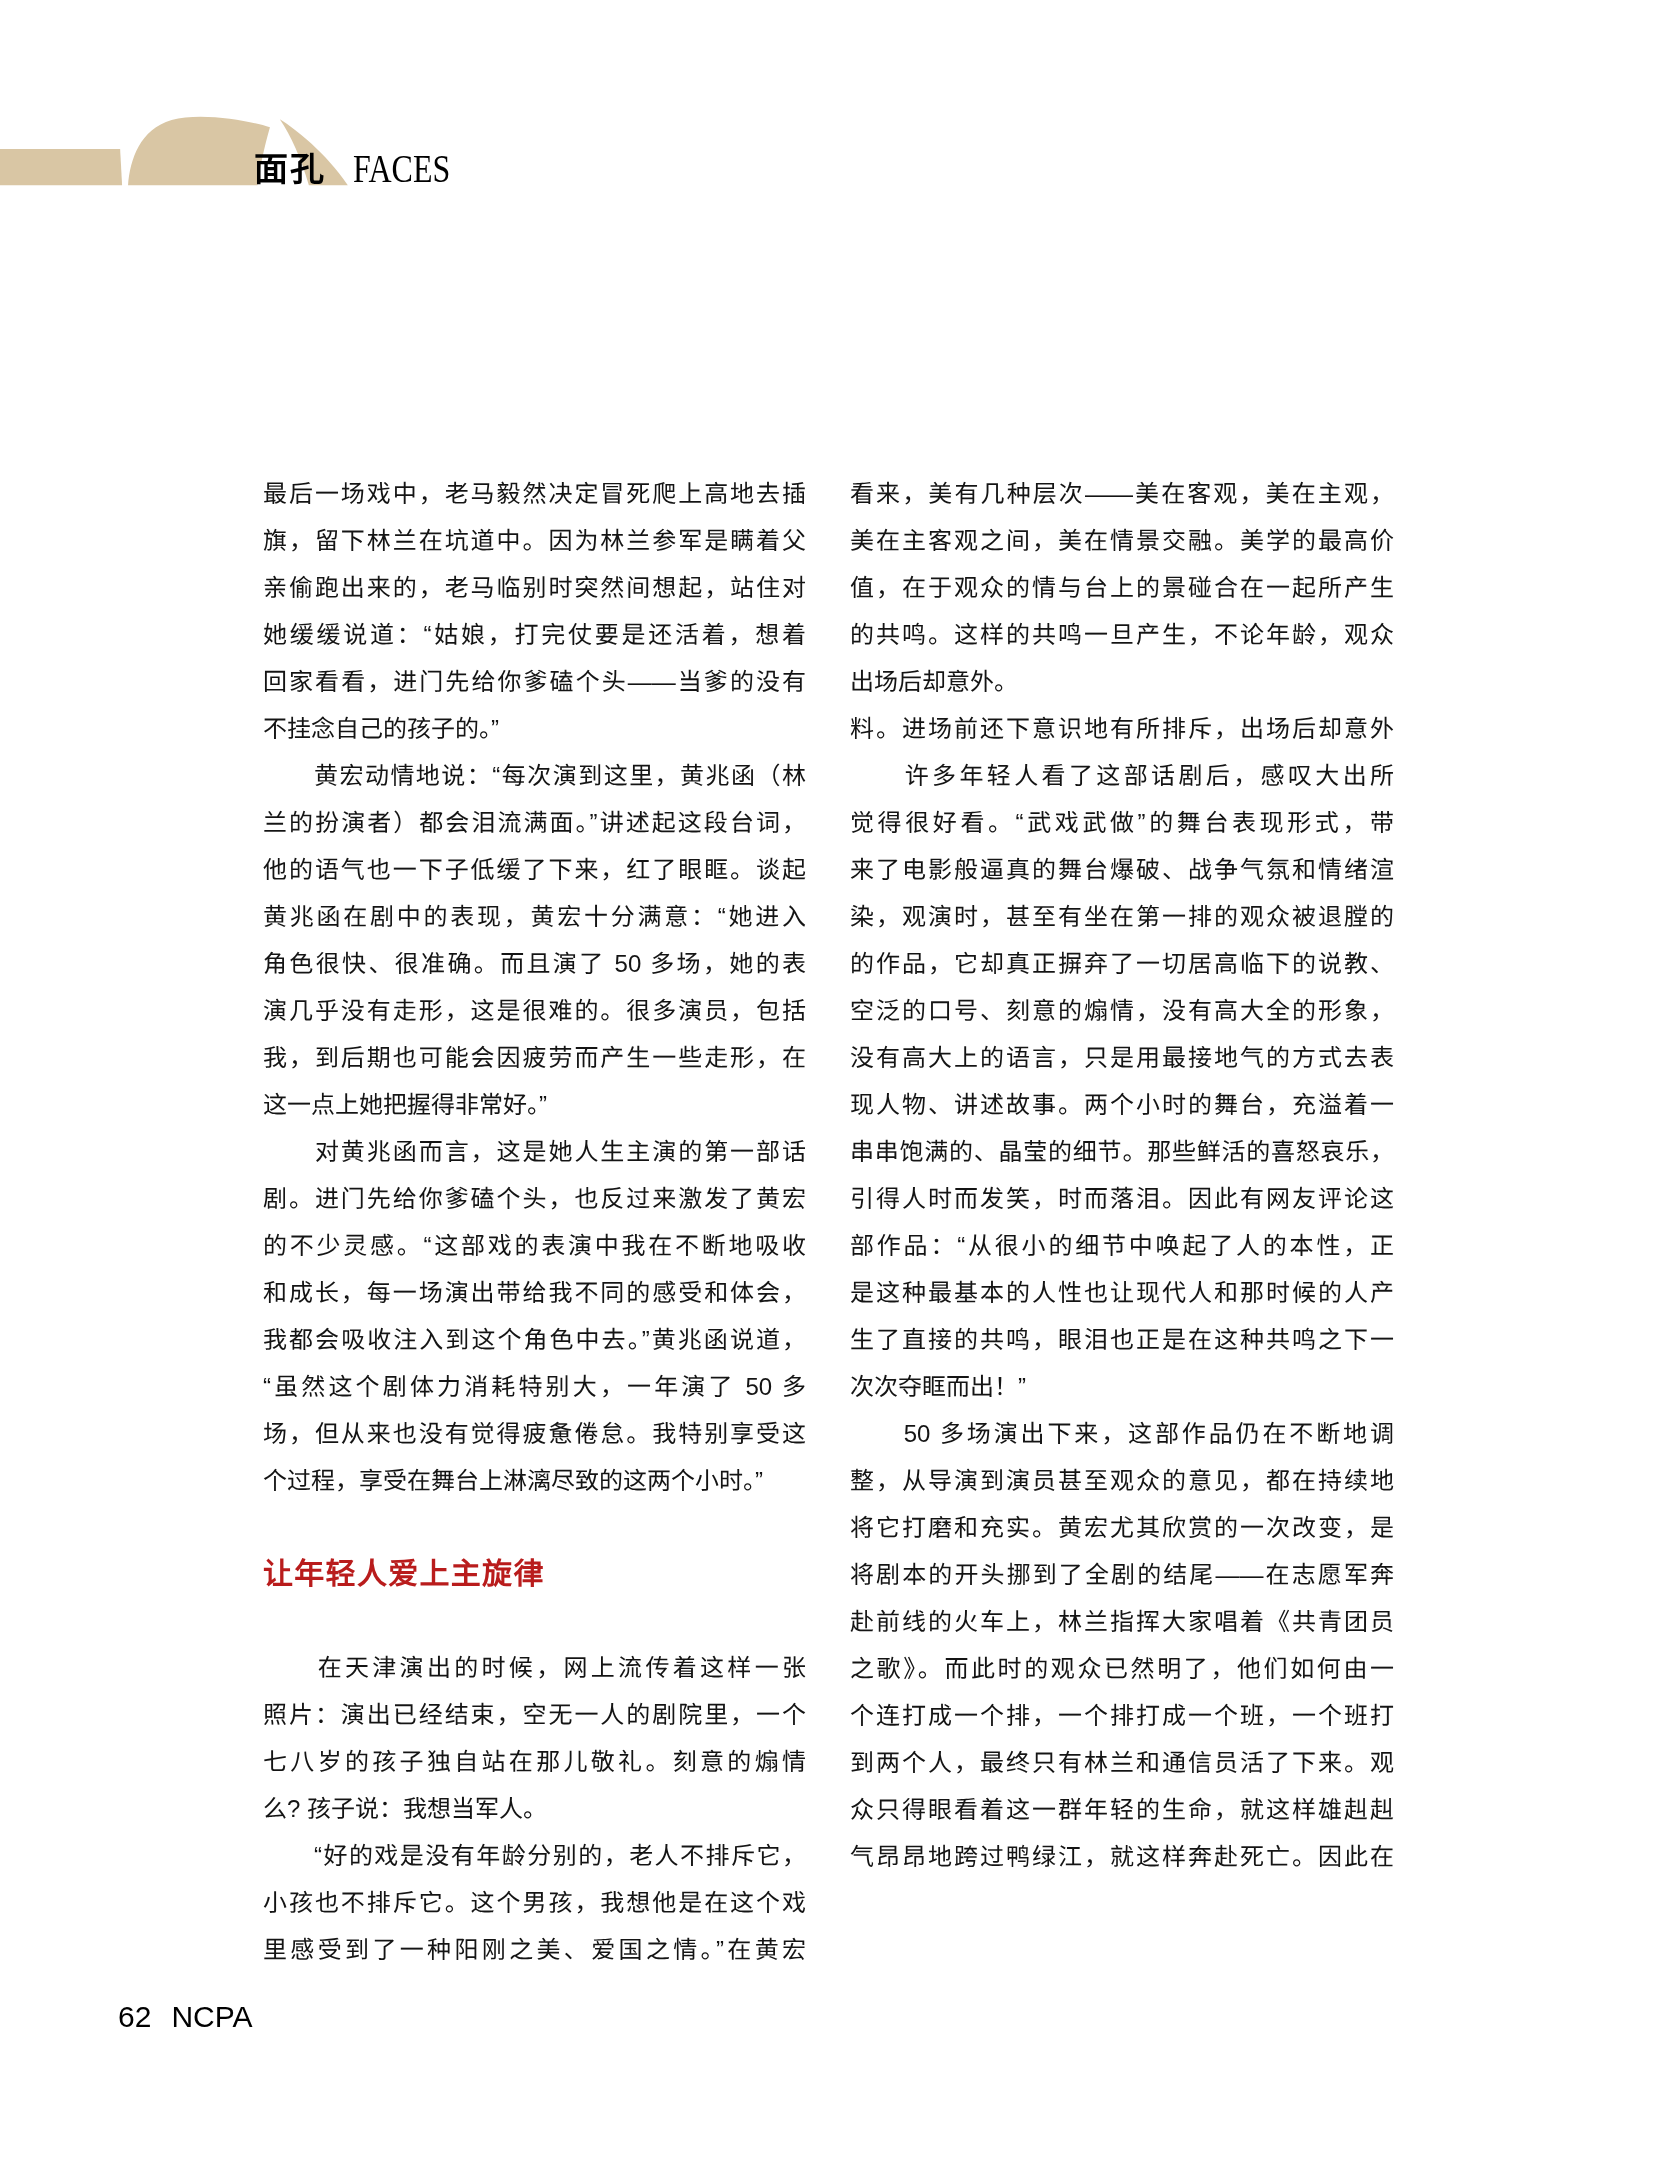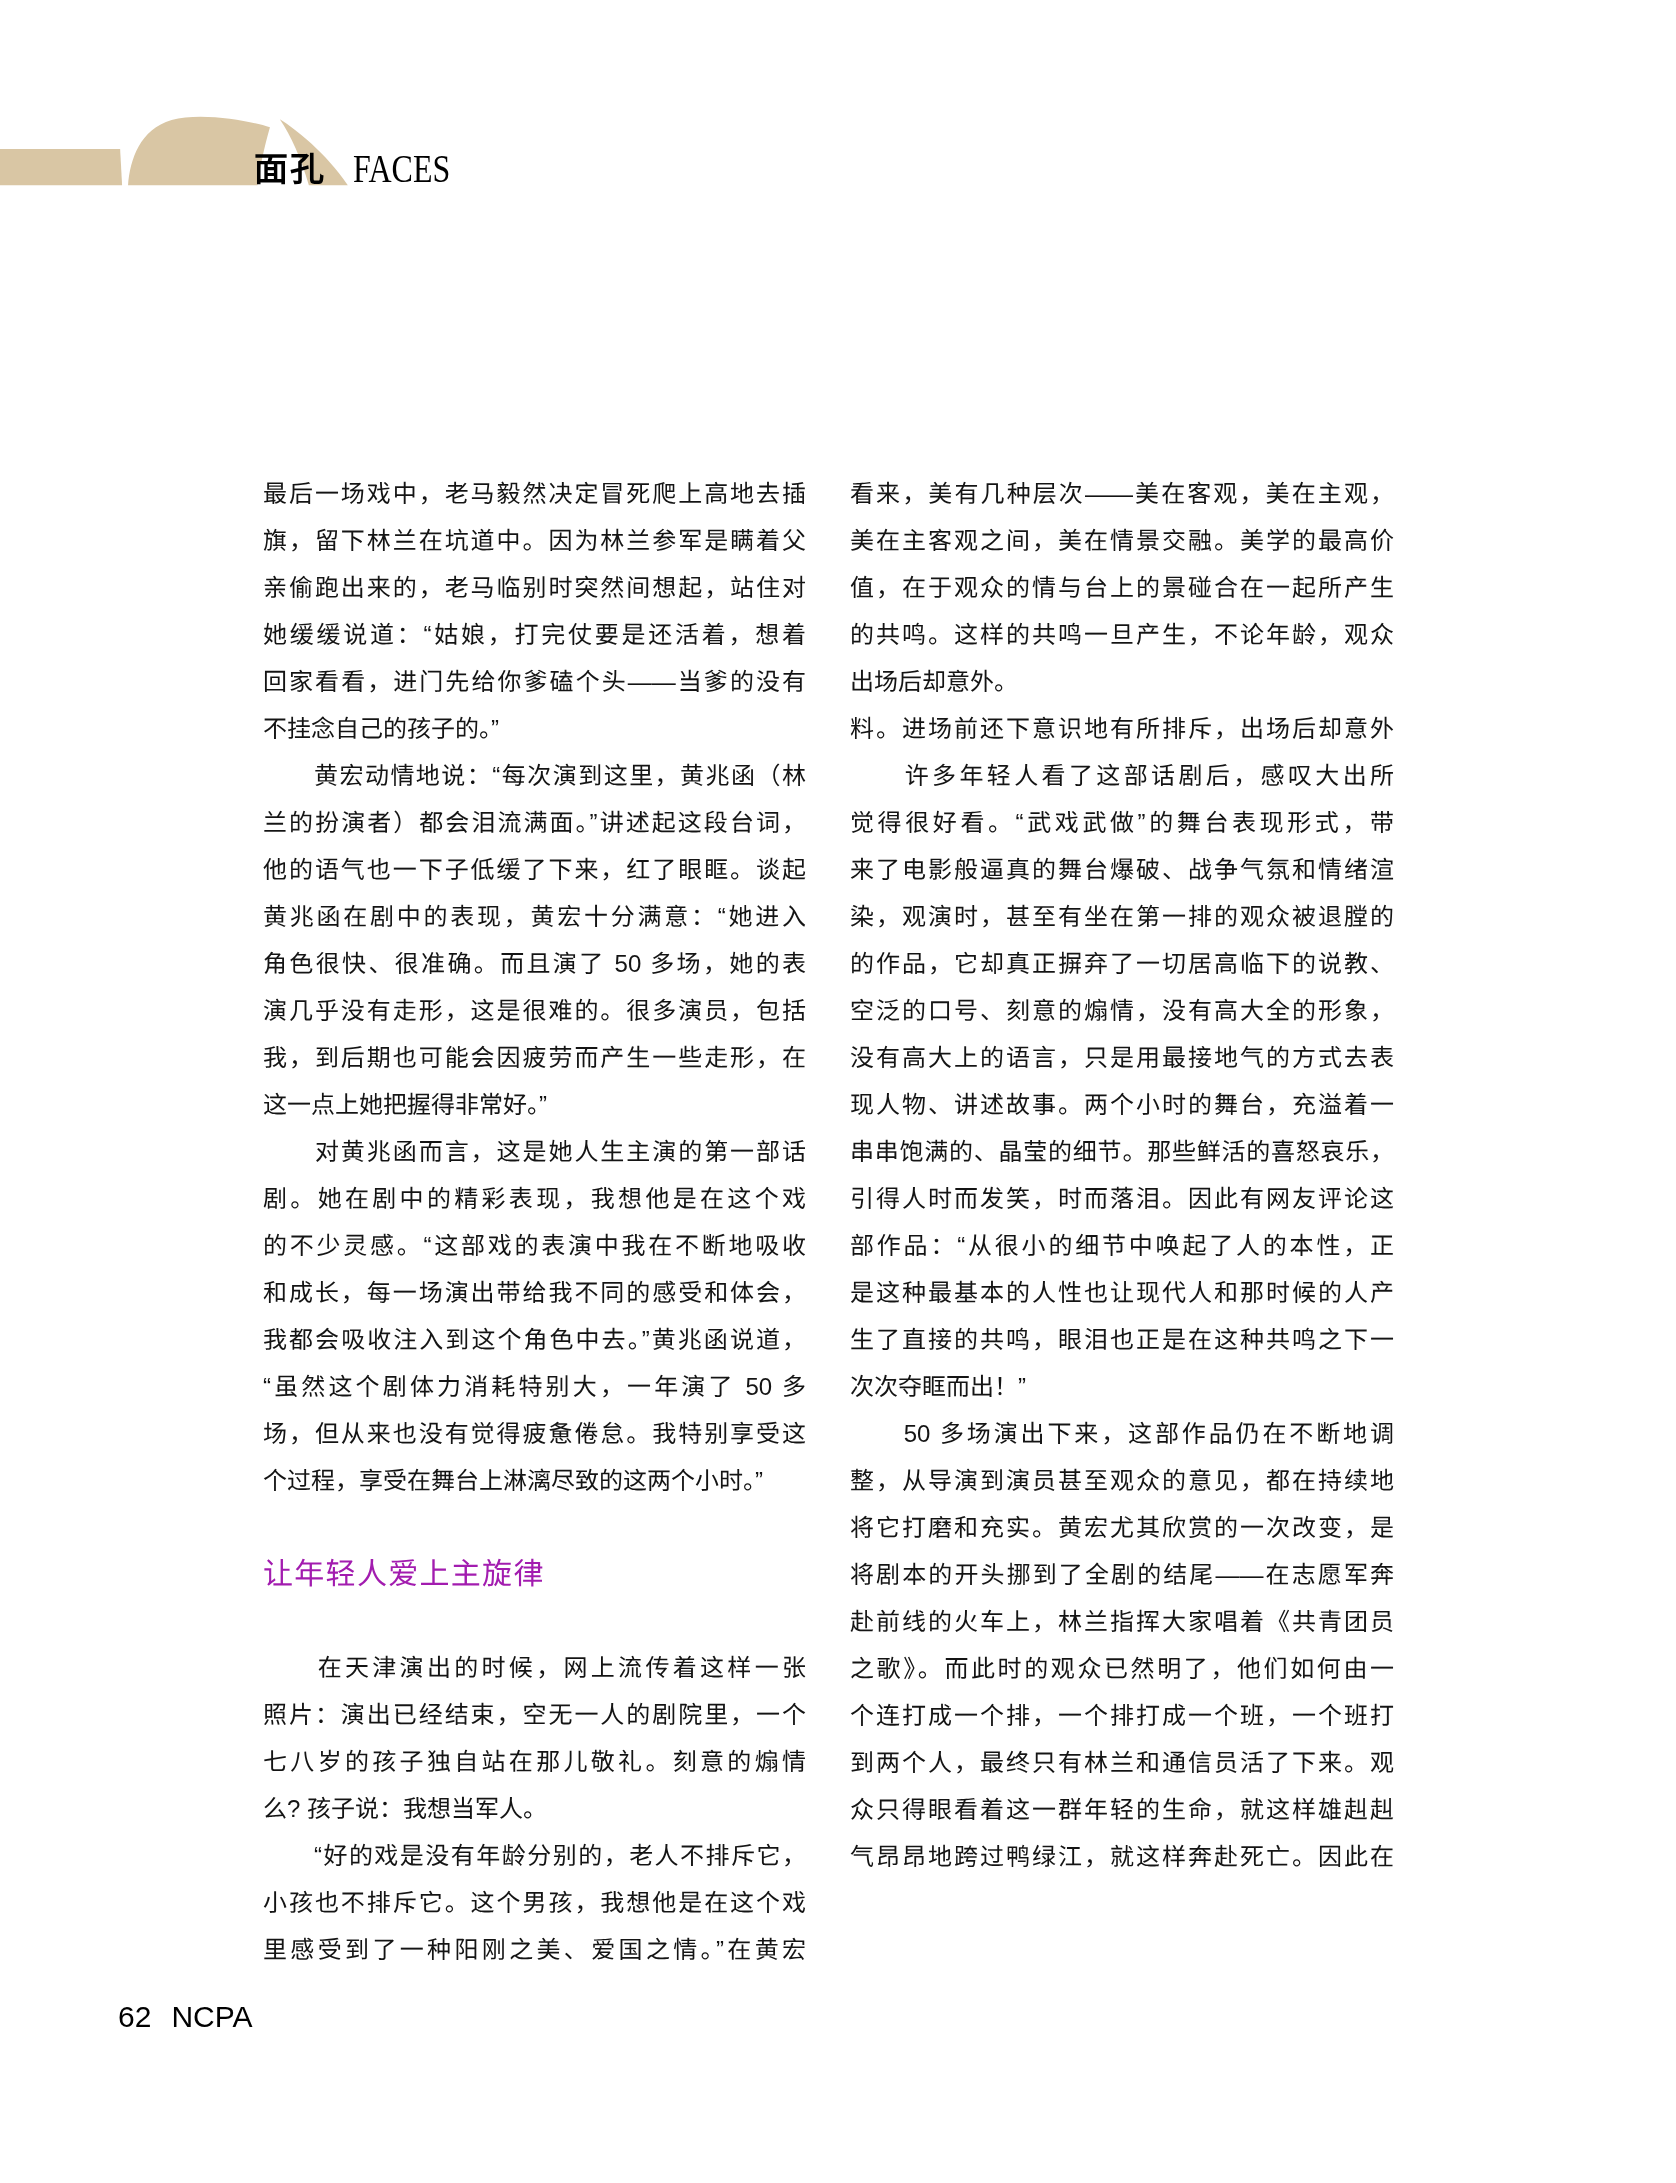--- a/index.html
+++ b/index.html
@@ -56,23 +56,23 @@
     overflow: hidden;
   }
   .line.para-last {
     text-align-last: left;
   }
   .heading {
     margin: 0;
     height: 140px;
     line-height: 140px;
     font-size: 30px;
-    font-weight: 400;
+    font-weight: 700;
     letter-spacing: 1.3px;
-    color: #a21caf;
+    color: #b91c1c;
     text-align: left;
   }
   
   .footer {
     position: absolute;
     left: 118px; top: 2000px;
     display: flex;
     gap: 20px;
     font-size: 30px;
     line-height: 33px;
@@ -118,21 +118,21 @@
         <div class="line">角色很快、很准确。而且演了 50 多场，她的表</div>
 
         <div class="line">演几乎没有走形，这是很难的。很多演员，包括</div>
 
         <div class="line">我，到后期也可能会因疲劳而产生一些走形，在</div>
 
         <div class="line para-last">这一点上她把握得非常好。”</div>
 
         <div class="line">　　对黄兆函而言，这是她人生主演的第一部话</div>
 
-        <div class="line">剧。她在剧中的精彩表现，我想他是在这个戏</div>
+        <div class="line">剧。进门先给你爹磕个头，也反过来激发了黄宏</div>
 
         <div class="line">的不少灵感。“这部戏的表演中我在不断地吸收</div>
 
         <div class="line">和成长，每一场演出带给我不同的感受和体会，</div>
 
         <div class="line">我都会吸收注入到这个角色中去。”黄兆函说道，</div>
 
         <div class="line">“虽然这个剧体力消耗特别大，一年演了 50 多</div>
 
         <div class="line">场，但从来也没有觉得疲惫倦怠。我特别享受这</div>

